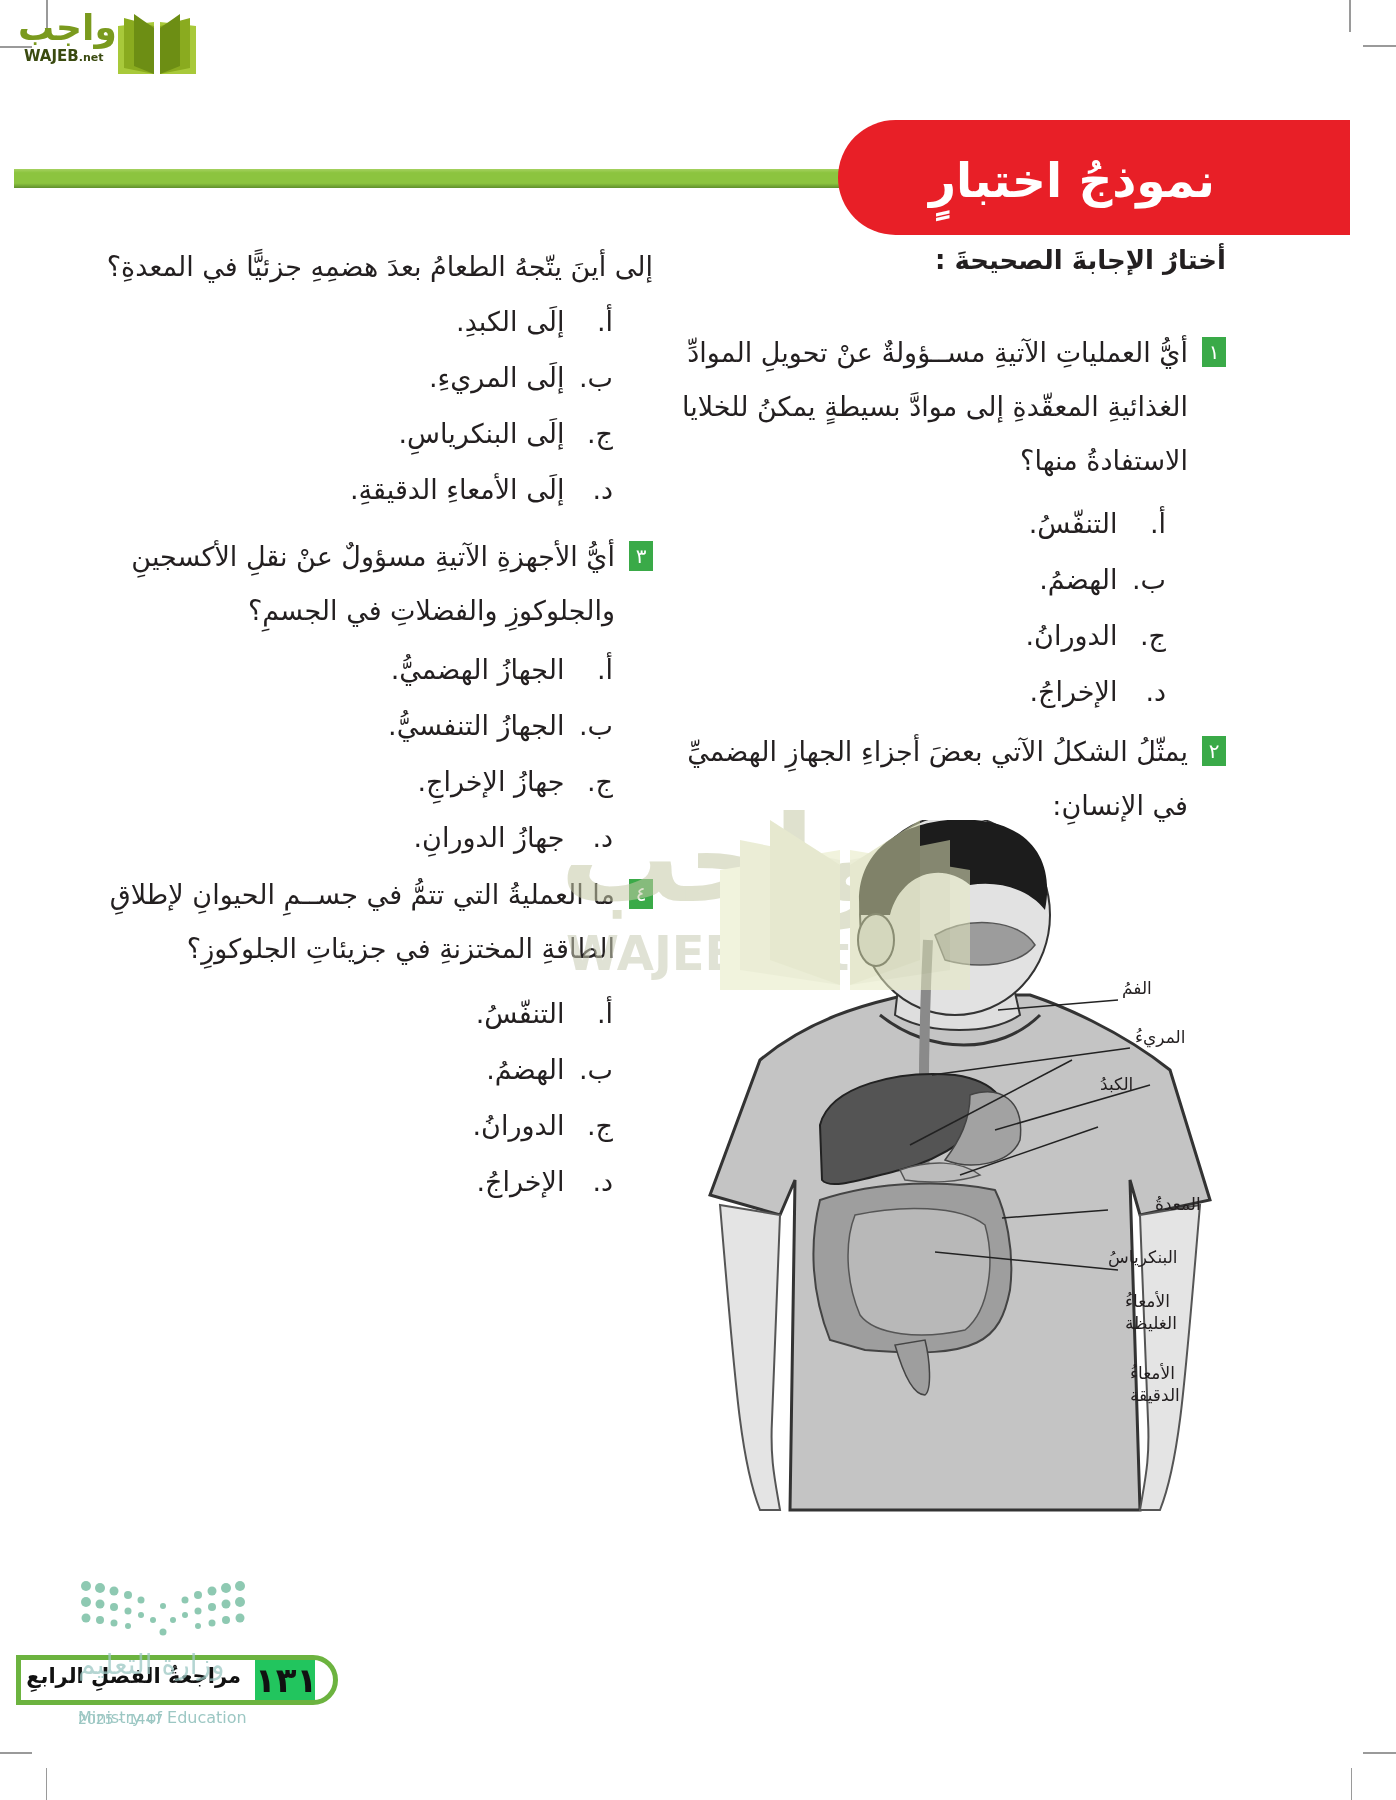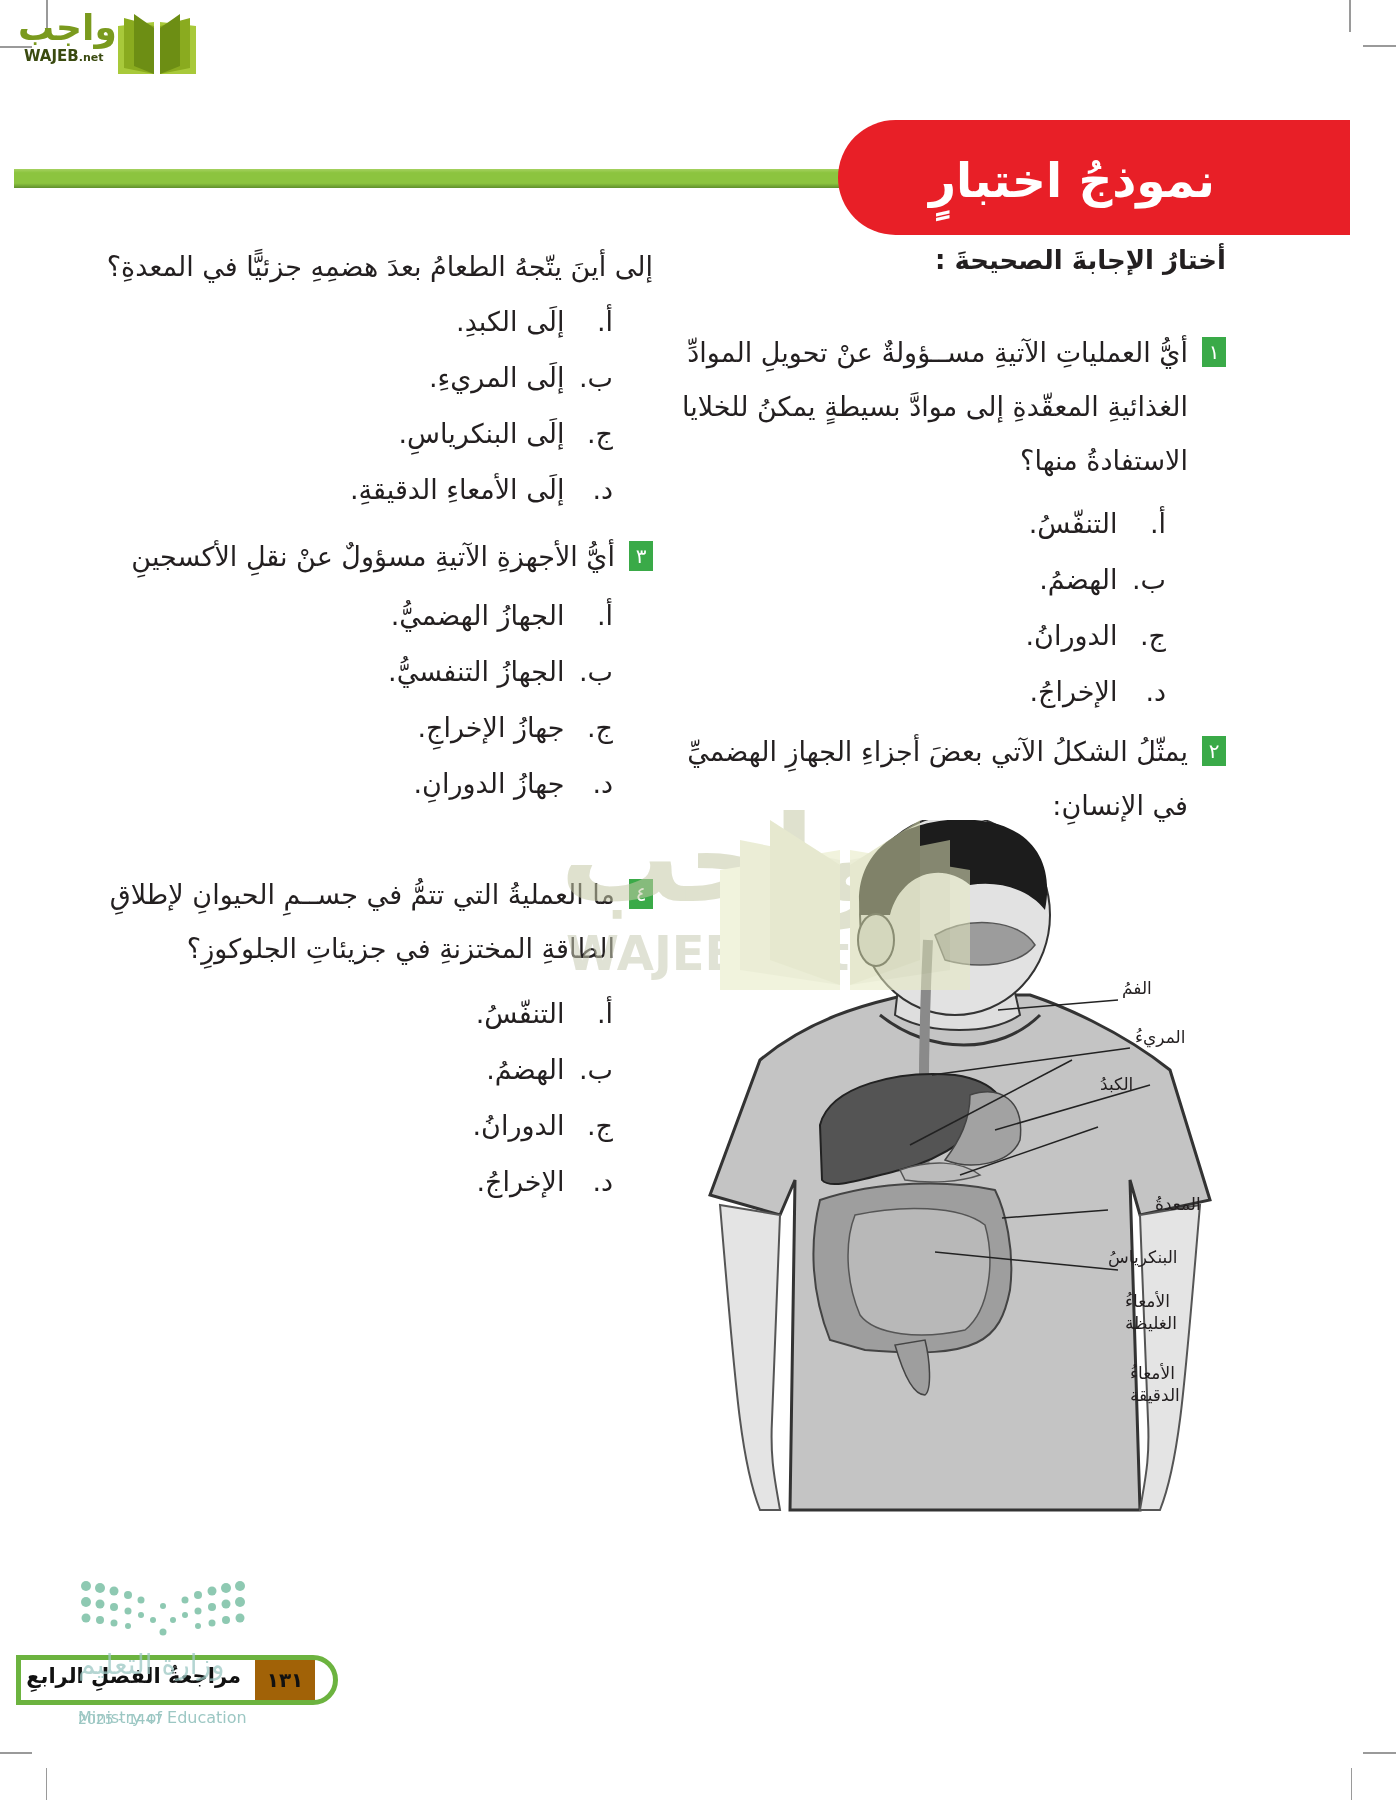--- a/index.html
+++ b/index.html
@@ -58,22 +58,22 @@
   .figure { left: 700px; top: 820px; width: 520px; height: 720px; }
   .label { position: absolute; font-size: 17px; direction: rtl; white-space: nowrap; line-height: 22px; text-align: left; }
 
   
   .dots { left: 78px; top: 1580px; width: 170px; height: 58px; }
   .footer-badge {
     left: 16px; top: 1655px; width: 322px; height: 50px;
     border: 5px solid #6cb33f; border-radius: 0 26px 26px 0; background: #fff; box-sizing: border-box;
   }
   .footer-num {
-    position: absolute; right: 18px; top: 0; width: 60px; height: 40px; background: #a16207;
-    color: #111; font-size: 20px; font-weight: bold; text-align: center; line-height: 40px;
+    position: absolute; right: 18px; top: 0; width: 60px; height: 40px; background: #22c55e;
+    color: #111; font-size: 34px; font-weight: bold; text-align: left; line-height: 40px;
   }
   .footer-title { position: absolute; right: 92px; top: 4px; font-size: 21px; font-weight: bold; direction: rtl; color: #111; }
   .ministry-ar { left: 78px; top: 1648px; font-size: 28px; color: #9cc7c3; direction: rtl; opacity: 0.75; }
   .ministry-en { left: 78px; top: 1690px; font-size: 16px; color: #9cc7c3; margin-top: 18px; }
   .ministry-year { left: 78px; top: 1711px; font-size: 14px; color: #9cc7c3; }
 </style>
 </head>
 <body>
 
 <div class="crop" style="left:0;top:46px;width:32px;height:2px"></div>
@@ -123,20 +123,21 @@
 <div class="qblock" style="right:743px; top:240px;">
   <div class="qline">إلى أينَ يتّجهُ الطعامُ بعدَ هضمِهِ جزئيًّا في المعدةِ؟</div>
   <div class="opt" style="padding-right:40px"><span class="letter">أ.</span> <span>إلَى الكبدِ.</span></div>
   <div class="opt" style="padding-right:40px"><span class="letter">ب.</span> <span>إلَى المريءِ.</span></div>
   <div class="opt" style="padding-right:40px"><span class="letter">ج.</span> <span>إلَى البنكرياسِ.</span></div>
   <div class="opt" style="padding-right:40px"><span class="letter">د.</span> <span>إلَى الأمعاءِ الدقيقةِ.</span></div>
 </div>
 
 <div class="qblock" style="right:743px; top:530px;">
   <div class="qline"><span class="qnum">٣</span><span>أيُّ الأجهزةِ الآتيةِ مسؤولٌ عنْ نقلِ الأكسجينِ</span></div>
+  <div class="qline qcont">والجلوكوزِ والفضلاتِ في الجسمِ؟</div>
   <div style="height:4px"></div>
   <div class="opt" style="padding-right:40px"><span class="letter">أ.</span> <span>الجهازُ الهضميُّ.</span></div>
   <div class="opt" style="padding-right:40px"><span class="letter">ب.</span> <span>الجهازُ التنفسيُّ.</span></div>
   <div class="opt" style="padding-right:40px"><span class="letter">ج.</span> <span>جهازُ الإخراجِ.</span></div>
   <div class="opt" style="padding-right:40px"><span class="letter">د.</span> <span>جهازُ الدورانِ.</span></div>
 </div>
 
 <div class="qblock" style="right:743px; top:868px;">
   <div class="qline"><span class="qnum">٤</span><span>ما العمليةُ التي تتمُّ في جســمِ الحيوانِ لإطلاقِ</span></div>
   <div class="qline qcont">الطاقةِ المختزنةِ في جزيئاتِ الجلوكوزِ؟</div>

